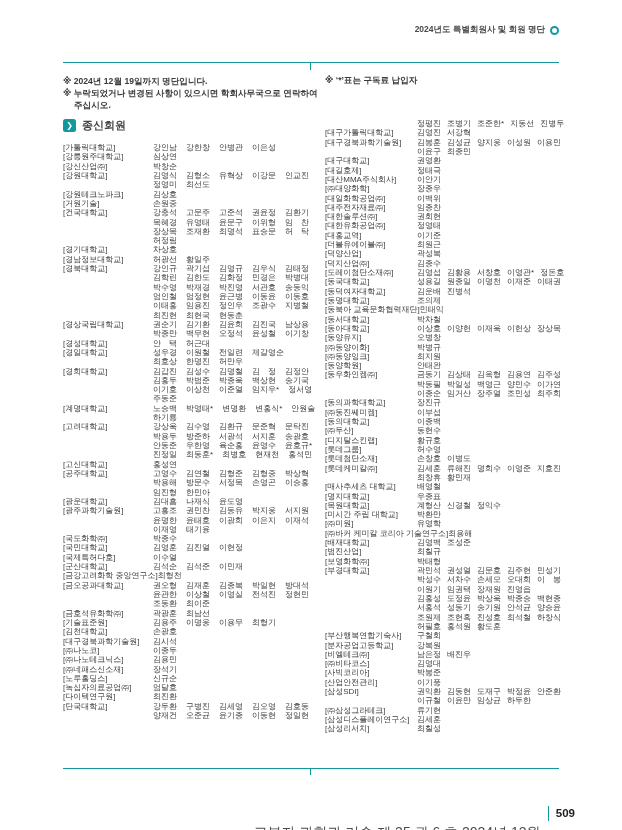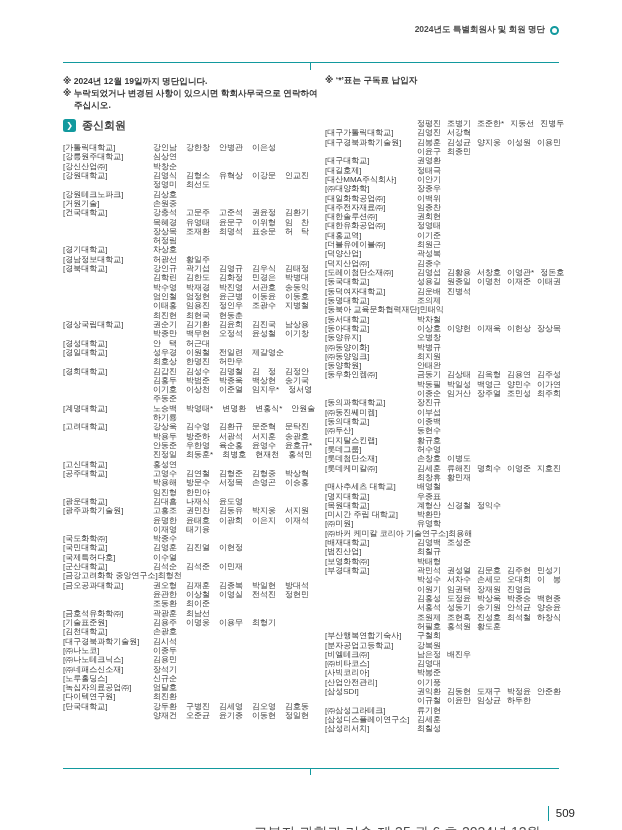--- a/index.html
+++ b/index.html
@@ -34,21 +34,21 @@
   .lab{flex:0 0 auto;white-space:nowrap;}
   .col[data-col="0"] .lab{min-width:90px;}
   .col[data-col="1"] .lab{min-width:92px;}
   .names{display:flex;white-space:nowrap;}
   .col[data-col="0"] .names{gap:9px;}
   .col[data-col="1"] .names{gap:6px;}
   
   .footer{position:absolute;top:784px;right:47px;display:flex;align-items:center;}
   .footer .j{font-size:14px;color:#4c4c4c;margin-top:40px;}
   .footer .bar{width:1.2px;height:15px;background:#12999e;margin:0 7px;}
-  .footer .p{font-size:11.5px;font-weight:normal;color:#222;}
+  .footer .p{font-size:11.5px;font-weight:bold;color:#222;}
 </style>
 </head>
 <body>
 
 <div class="page">
 
   <div class="runhead">
     <span class="t">2024년도 특별회원사 및 회원 명단</span>
     <span class="ring"></span>
   </div>

